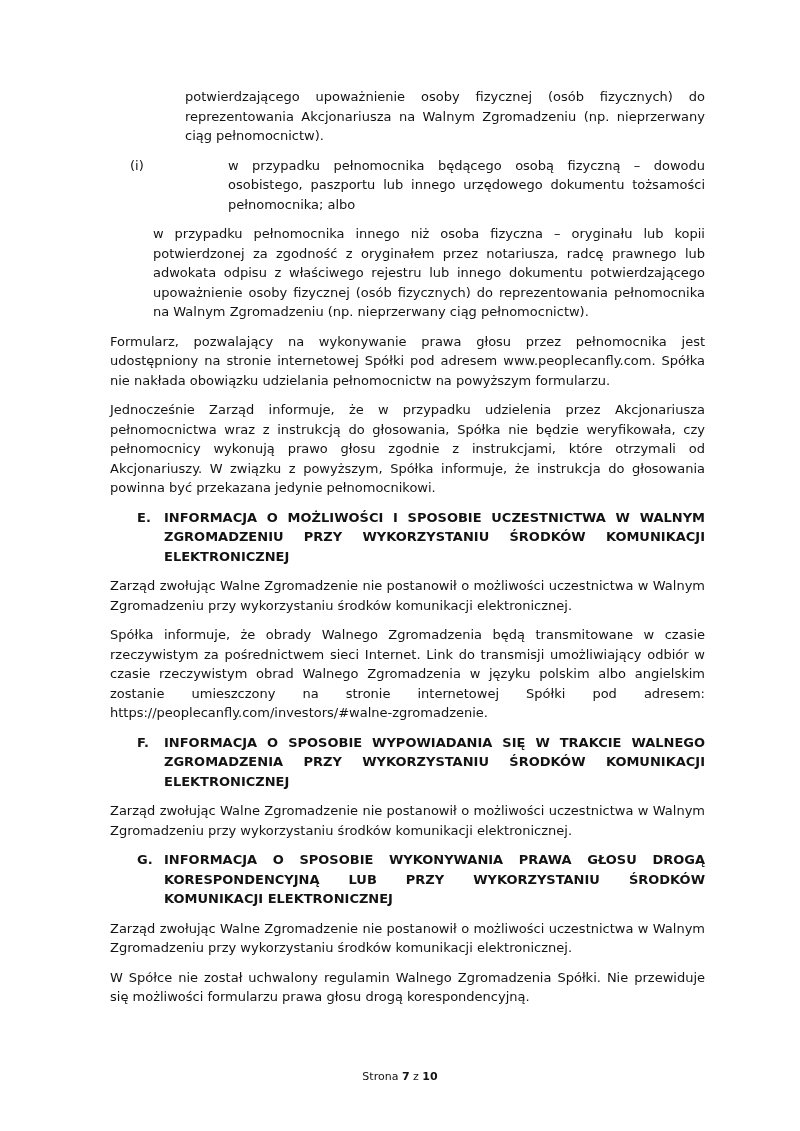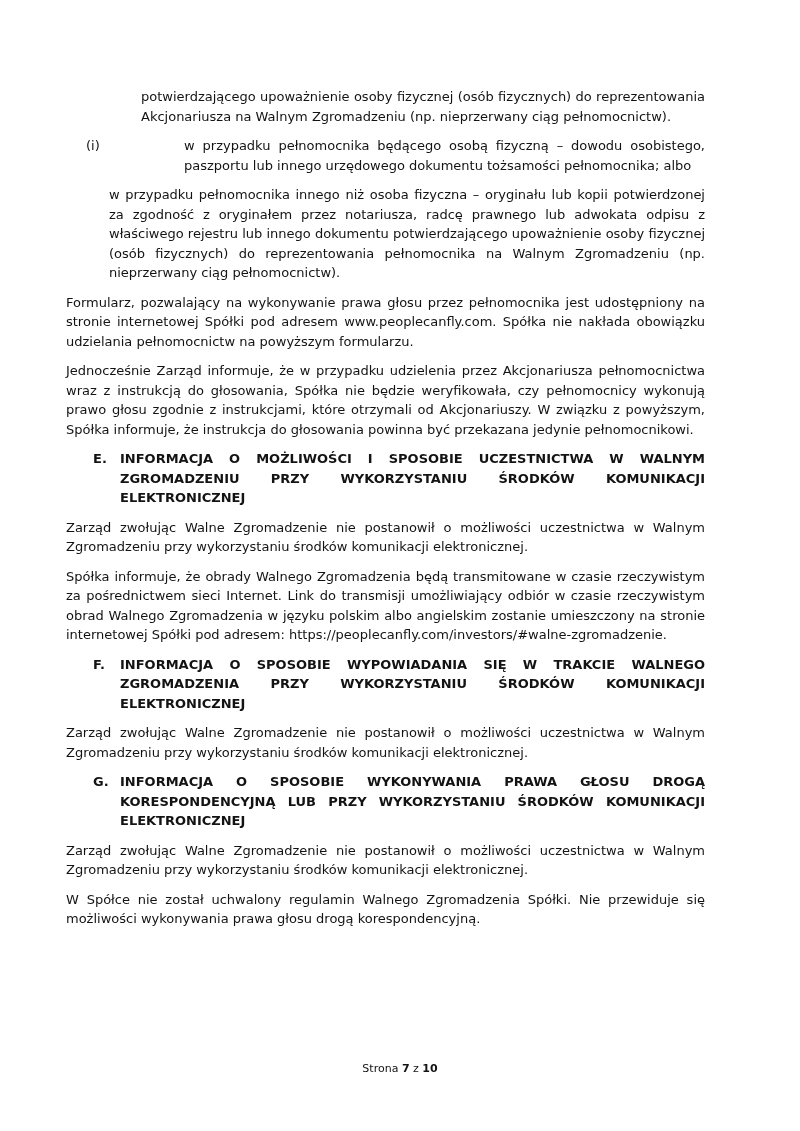--- a/index.html
+++ b/index.html
@@ -1,21 +1,21 @@
 <!DOCTYPE html>
 <html lang="pl"><head>
 <meta charset="utf-8">
 <style>
   html, body { margin: 0; padding: 0; background: #ffffff; }
   .page {
     width: 800px;
     height: 1131px;
     background: #ffffff;
     box-sizing: border-box;
-    padding: 87px 95px 0 66px;
+    padding: 87px 95px 0 110px;
     position: relative;
     font-family: "DejaVu Sans", "Liberation Sans", sans-serif;
     font-size: 13px;
     line-height: 1.5;
     color: #131313;
   }
   .para {
     margin: 0 0 10px 0;
     text-align: justify;
   }
@@ -48,21 +48,21 @@
     width: 27px;
   }
   .heading .htext {
     flex: 1;
     text-align: justify;
   }
   .footer {
     position: absolute;
     left: 0;
     right: 0;
-    bottom: 54px;
+    bottom: 46px;
     text-align: center;
     font-size: 11px;
     color: #131313;
   }
   .bold { font-weight: bold; }
 </style>
 </head>
 <body>
 
 <div class="page">
@@ -99,21 +99,21 @@
 
   <p class="para">Zarząd zwołując Walne Zgromadzenie nie postanowił o możliwości uczestnictwa w Walnym Zgromadzeniu przy wykorzystaniu środków komunikacji elektronicznej.</p>
 
   <div class="heading">
     <span class="hmarker">G.</span>
     <span class="htext">INFORMACJA O SPOSOBIE WYKONYWANIA PRAWA GŁOSU DROGĄ KORESPONDENCYJNĄ LUB PRZY WYKORZYSTANIU ŚRODKÓW KOMUNIKACJI ELEKTRONICZNEJ</span>
   </div>
 
   <p class="para">Zarząd zwołując Walne Zgromadzenie nie postanowił o możliwości uczestnictwa w Walnym Zgromadzeniu przy wykorzystaniu środków komunikacji elektronicznej.</p>
 
-  <p class="para">W Spółce nie został uchwalony regulamin Walnego Zgromadzenia Spółki. Nie przewiduje się możliwości wykonywania prawa głosu drogą korespondencyjną.</p>
+  <p class="para">W Spółce nie został uchwalony regulamin Walnego Zgromadzenia Spółki. Nie przewiduje się możliwości formularzu prawa głosu drogą korespondencyjną.</p>
 
   <div class="footer">
     <span>Strona</span>
     <span class="bold">7</span>
     <span>z</span>
     <span class="bold">10</span>
   </div>
 
 </div>
 

